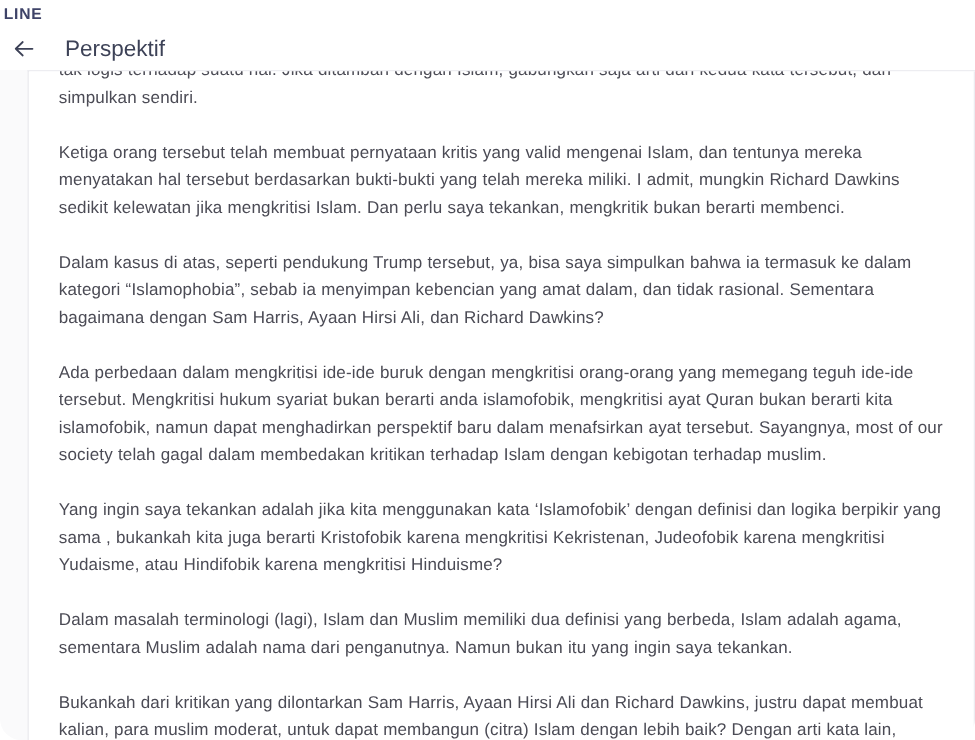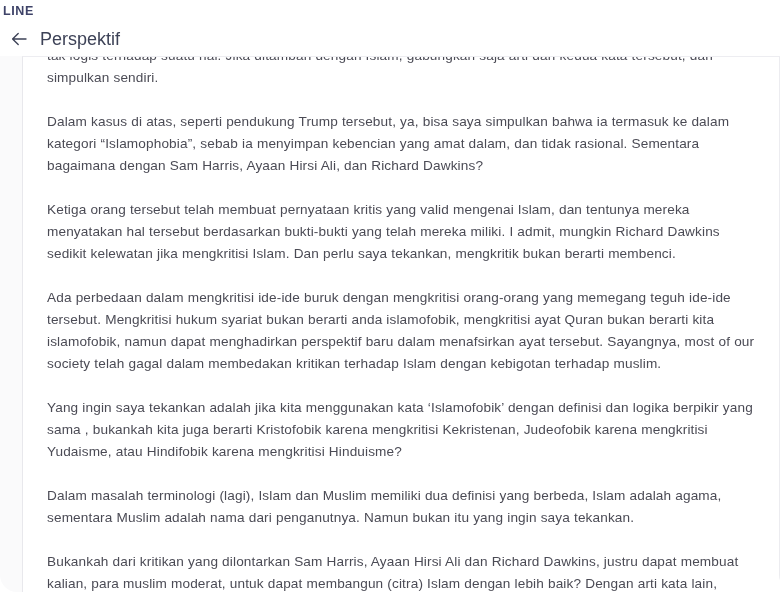--- a/index.html
+++ b/index.html
@@ -52,20 +52,21 @@
     position: absolute;
     left: 0;
     top: 22px;
     width: 780px;
     height: 34px;
     background: #ffffff;
     display: flex;
     align-items: center;
     padding-left: 6px;
     box-sizing: border-box;
+    gap: 12px;
   }
   .back-btn {
     width: 26px;
     height: 26px;
     display: flex;
     align-items: center;
     justify-content: center;
     cursor: pointer;
     flex: 0 0 auto;
     background: transparent;
@@ -156,22 +157,22 @@
       </span>
     </button>
     <span class="page-title">Perspektif</span>
   </div>
 
   <div class="gutter"></div>
 
   <div class="article-panel">
     <div class="article-scroll">
       <p class="para">tak logis terhadap suatu hal. Jika ditambah dengan Islam, gabungkan saja arti dari kedua kata tersebut, dan simpulkan sendiri.</p>
+      <p class="para">Ketiga orang tersebut telah membuat pernyataan kritis yang valid mengenai Islam, dan tentunya mereka menyatakan hal tersebut berdasarkan bukti-bukti yang telah mereka miliki. I admit, mungkin Richard Dawkins sedikit kelewatan jika mengkritisi Islam. Dan perlu saya tekankan, mengkritik bukan berarti membenci.</p>
       <p class="para">Dalam kasus di atas, seperti pendukung Trump tersebut, ya, bisa saya simpulkan bahwa ia termasuk ke dalam kategori “Islamophobia”, sebab ia menyimpan kebencian yang amat dalam, dan tidak rasional. Sementara bagaimana dengan Sam Harris, Ayaan Hirsi Ali, dan Richard Dawkins?</p>
-      <p class="para">Ketiga orang tersebut telah membuat pernyataan kritis yang valid mengenai Islam, dan tentunya mereka menyatakan hal tersebut berdasarkan bukti-bukti yang telah mereka miliki. I admit, mungkin Richard Dawkins sedikit kelewatan jika mengkritisi Islam. Dan perlu saya tekankan, mengkritik bukan berarti membenci.</p>
       <p class="para">Ada perbedaan dalam mengkritisi ide-ide buruk dengan mengkritisi orang-orang yang memegang teguh ide-ide tersebut. Mengkritisi hukum syariat bukan berarti anda islamofobik, mengkritisi ayat Quran bukan berarti kita islamofobik, namun dapat menghadirkan perspektif baru dalam menafsirkan ayat tersebut. Sayangnya, most of our society telah gagal dalam membedakan kritikan terhadap Islam dengan kebigotan terhadap muslim.</p>
       <p class="para">Yang ingin saya tekankan adalah jika kita menggunakan kata ‘Islamofobik’ dengan definisi dan logika berpikir yang sama , bukankah kita juga berarti Kristofobik karena mengkritisi Kekristenan, Judeofobik karena mengkritisi Yudaisme, atau Hindifobik karena mengkritisi Hinduisme?</p>
       <p class="para">Dalam masalah terminologi (lagi), Islam dan Muslim memiliki dua definisi yang berbeda, Islam adalah agama, sementara Muslim adalah nama dari penganutnya. Namun bukan itu yang ingin saya tekankan.</p>
       <p class="para">Bukankah dari kritikan yang dilontarkan Sam Harris, Ayaan Hirsi Ali dan Richard Dawkins, justru dapat membuat kalian, para muslim moderat, untuk dapat membangun (citra) Islam dengan lebih baik? Dengan arti kata lain, menyelesaikan masalah internal yang ada di dalam agama kalian sendiri, seperti memperbaiki kesalahan-kesalahan interpretasi suatu ayat atau hadist, agar tidak mengundang ambiguitas dan salah tafsir (yang dapat berakibat fatal)?</p>
     </div>
   </div>
 
 </div>
 
 </body></html>

